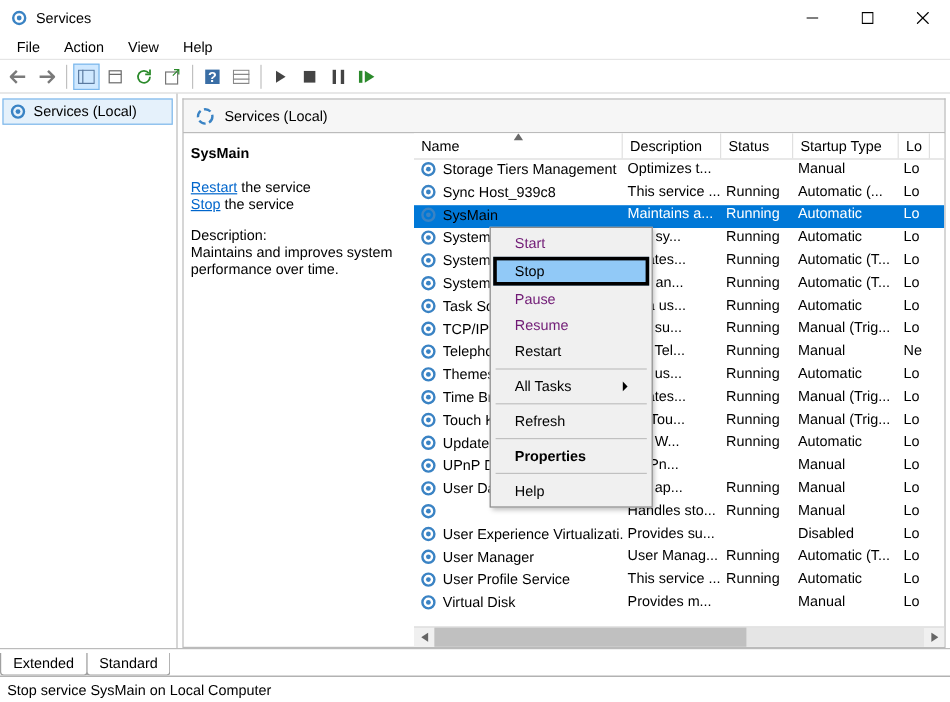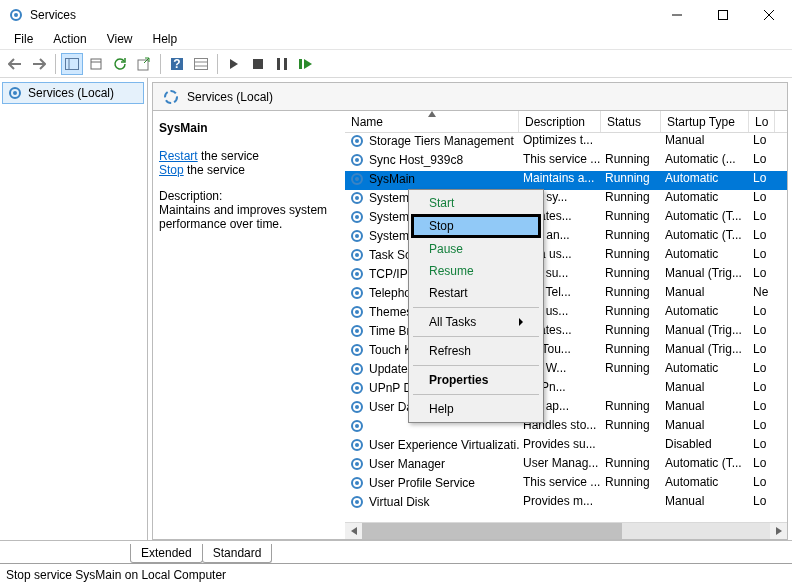--- a/index.html
+++ b/index.html
@@ -35,26 +35,26 @@
 .tbody{flex:1;overflow:hidden}
 .tr{display:flex;height:19px;align-items:flex-start}
 .tr .td{display:flex;align-items:center;padding:0 4px;overflow:hidden;white-space:nowrap;text-overflow:ellipsis}
 .tr.sel{background:#0078d7}
 .tr.sel .td{color:#fff}
 .td .gicon{flex:none;width:16px;height:16px;margin-right:4px}
 .hscroll{height:17px;background:#f0f0f0;border-top:1px solid #d9d9d9;display:flex;align-items:center}
 .hscroll .ar{width:17px;height:17px;display:flex;align-items:center;justify-content:center}
 .hscroll .track{flex:1;height:17px;background:#e5e5e5;position:relative}
 .hscroll .thumb{position:absolute;left:0;top:0;height:17px;width:260px;background:#c0c0c0}
-.tabs{height:22px;display:flex;align-items:flex-end;padding-left:130px}
+.tabs{height:22px;display:flex;align-items:flex-end;}
 .tab{border:1px solid #a0a0a0;border-top:0;padding:2px 10px;font-size:12px;background:#fff;border-radius:0 0 3px 3px;margin-right:-1px}
 .status{height:22px;border-top:1px solid #a0a0a0;display:flex;align-items:center;padding:0 6px}
 .ctxmenu{position:absolute;left:408px;top:189px;width:136px;background:#f0f0f0;border:1px solid #8a8a8a;box-shadow:2px 2px 4px rgba(0,0,0,.25);padding:2px}
 .ctxmenu .mi{height:22px;display:flex;align-items:center;padding:0 18px}
-.ctxmenu .mi.dis{color:#15803d}
+.ctxmenu .mi.dis{color:#701a75}
 .ctxmenu .hr{height:1px;background:#c0c0c0;margin:3px 2px}
 .ctxmenu .mi.sel{background:#91c9f7;border:3px solid #000;padding:0 15px;height:24px}
 .ctxmenu .mi.sub::after{content:"";border-left:4px solid #000;border-top:4px solid transparent;border-bottom:4px solid transparent;margin-left:auto}
 .gear{--c:#3a83c4}
 </style>
 </head>
 <body>
 
 <div class="titlebar">
   <svg class="t-icon gear" viewBox="0 0 16 16">

